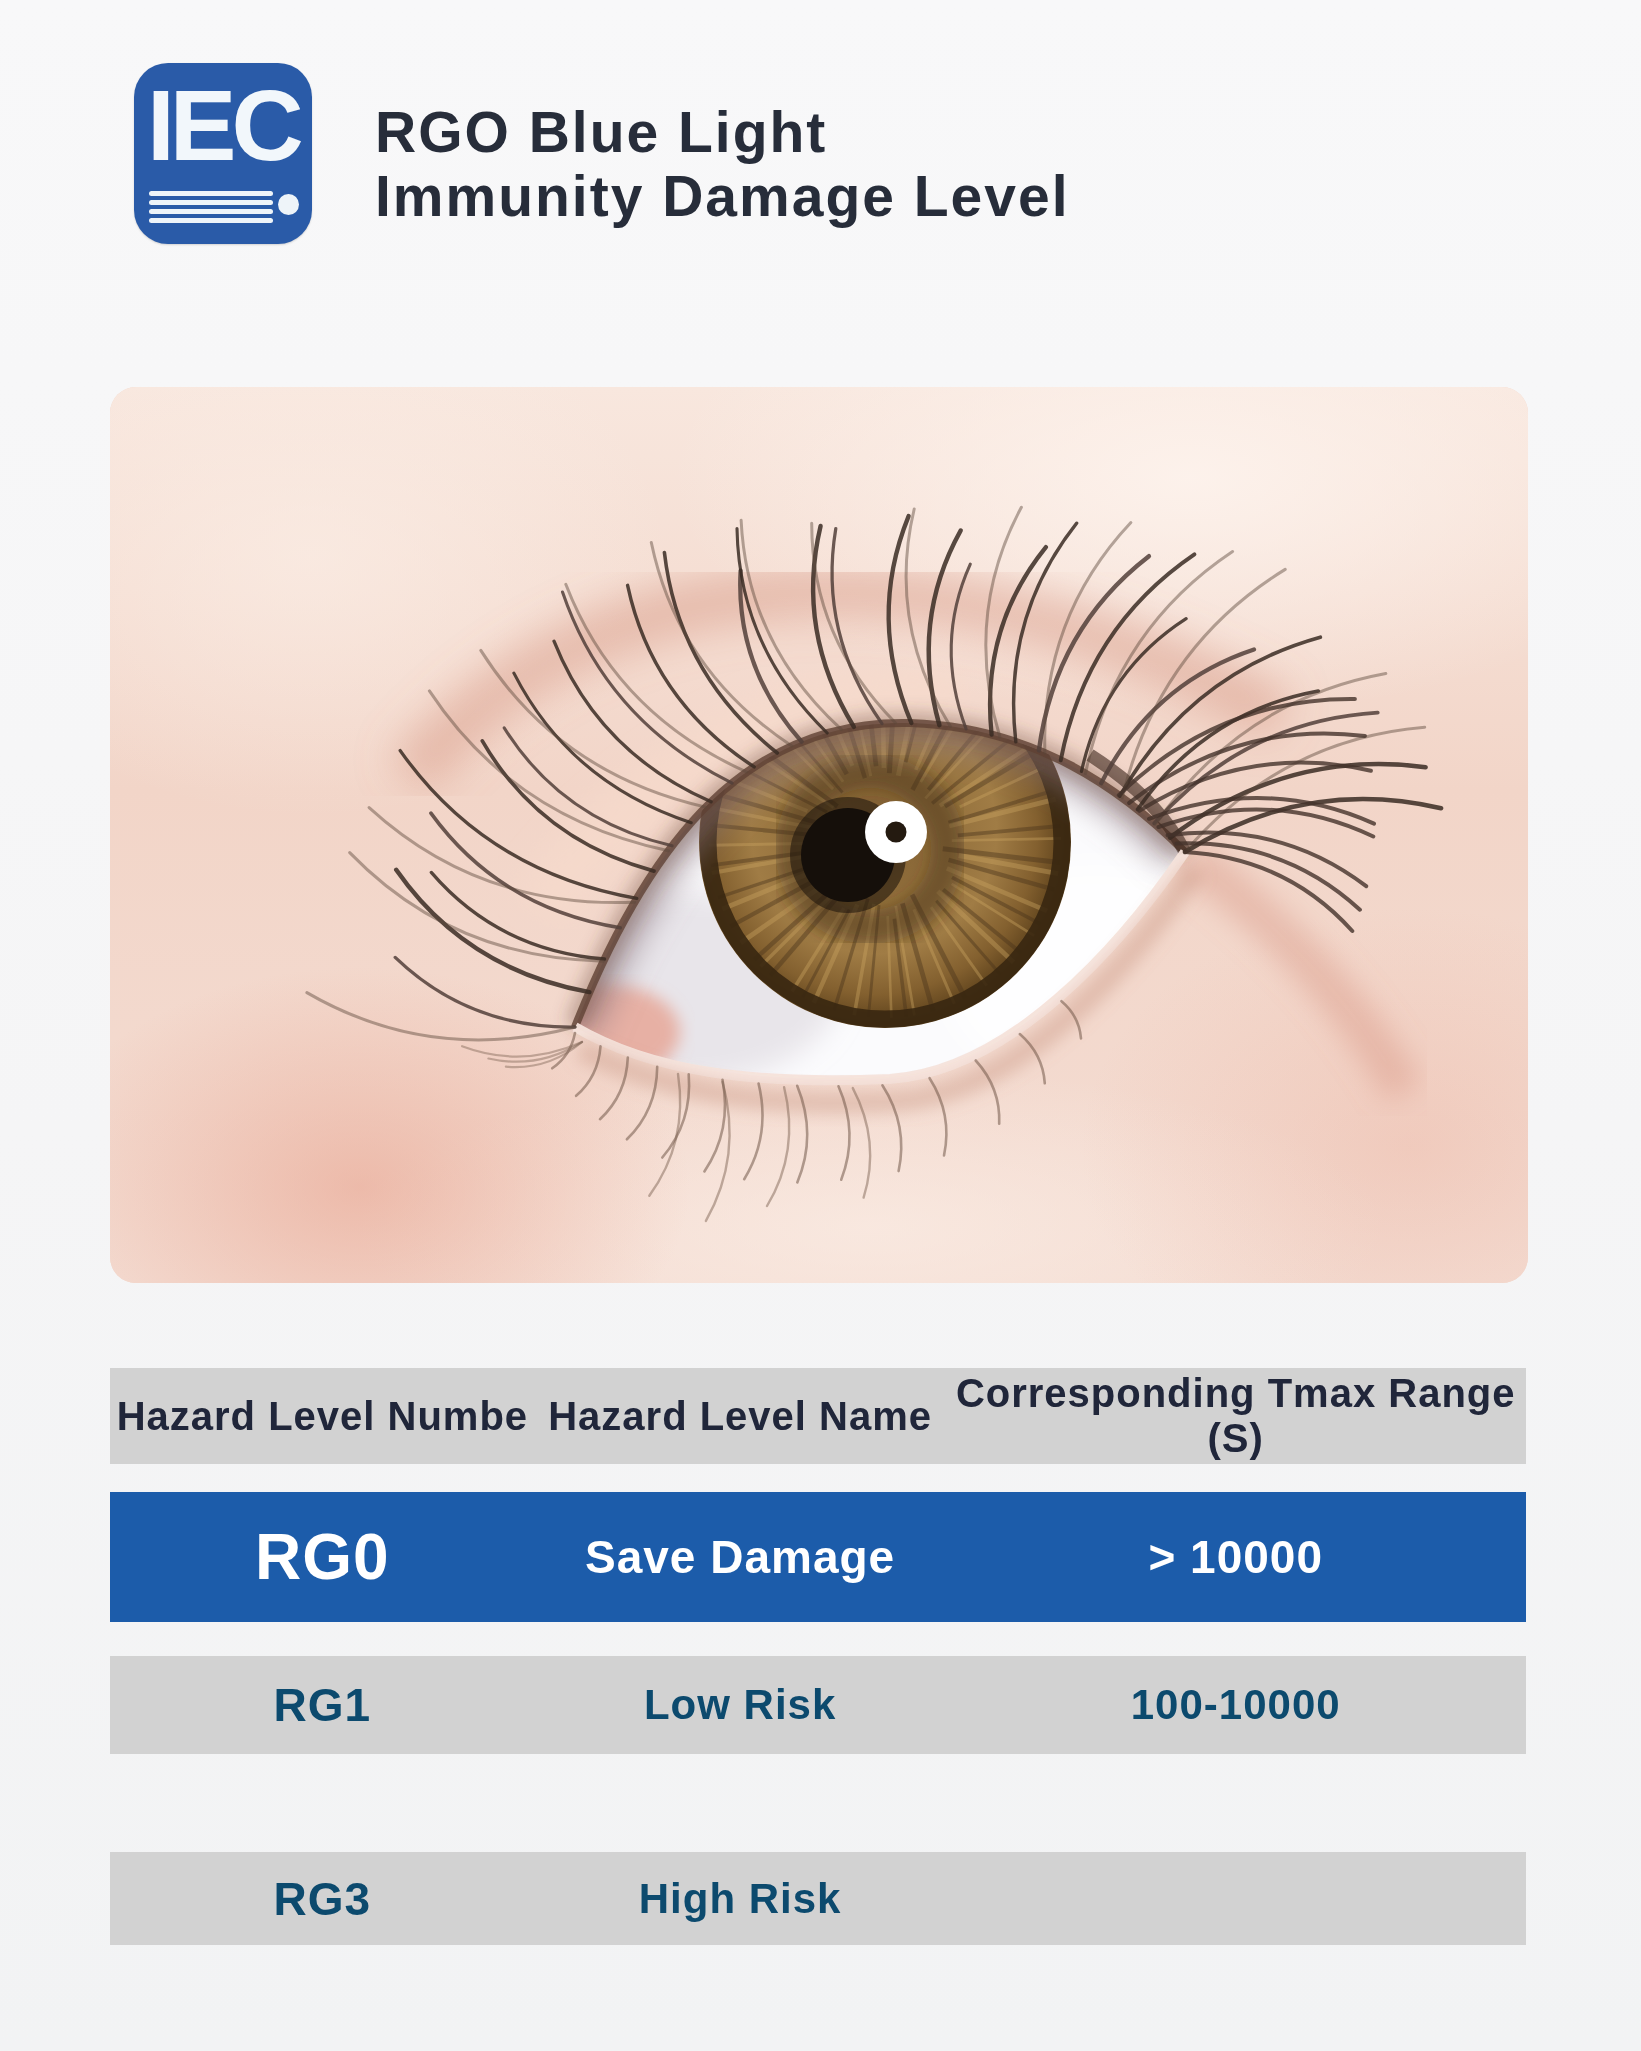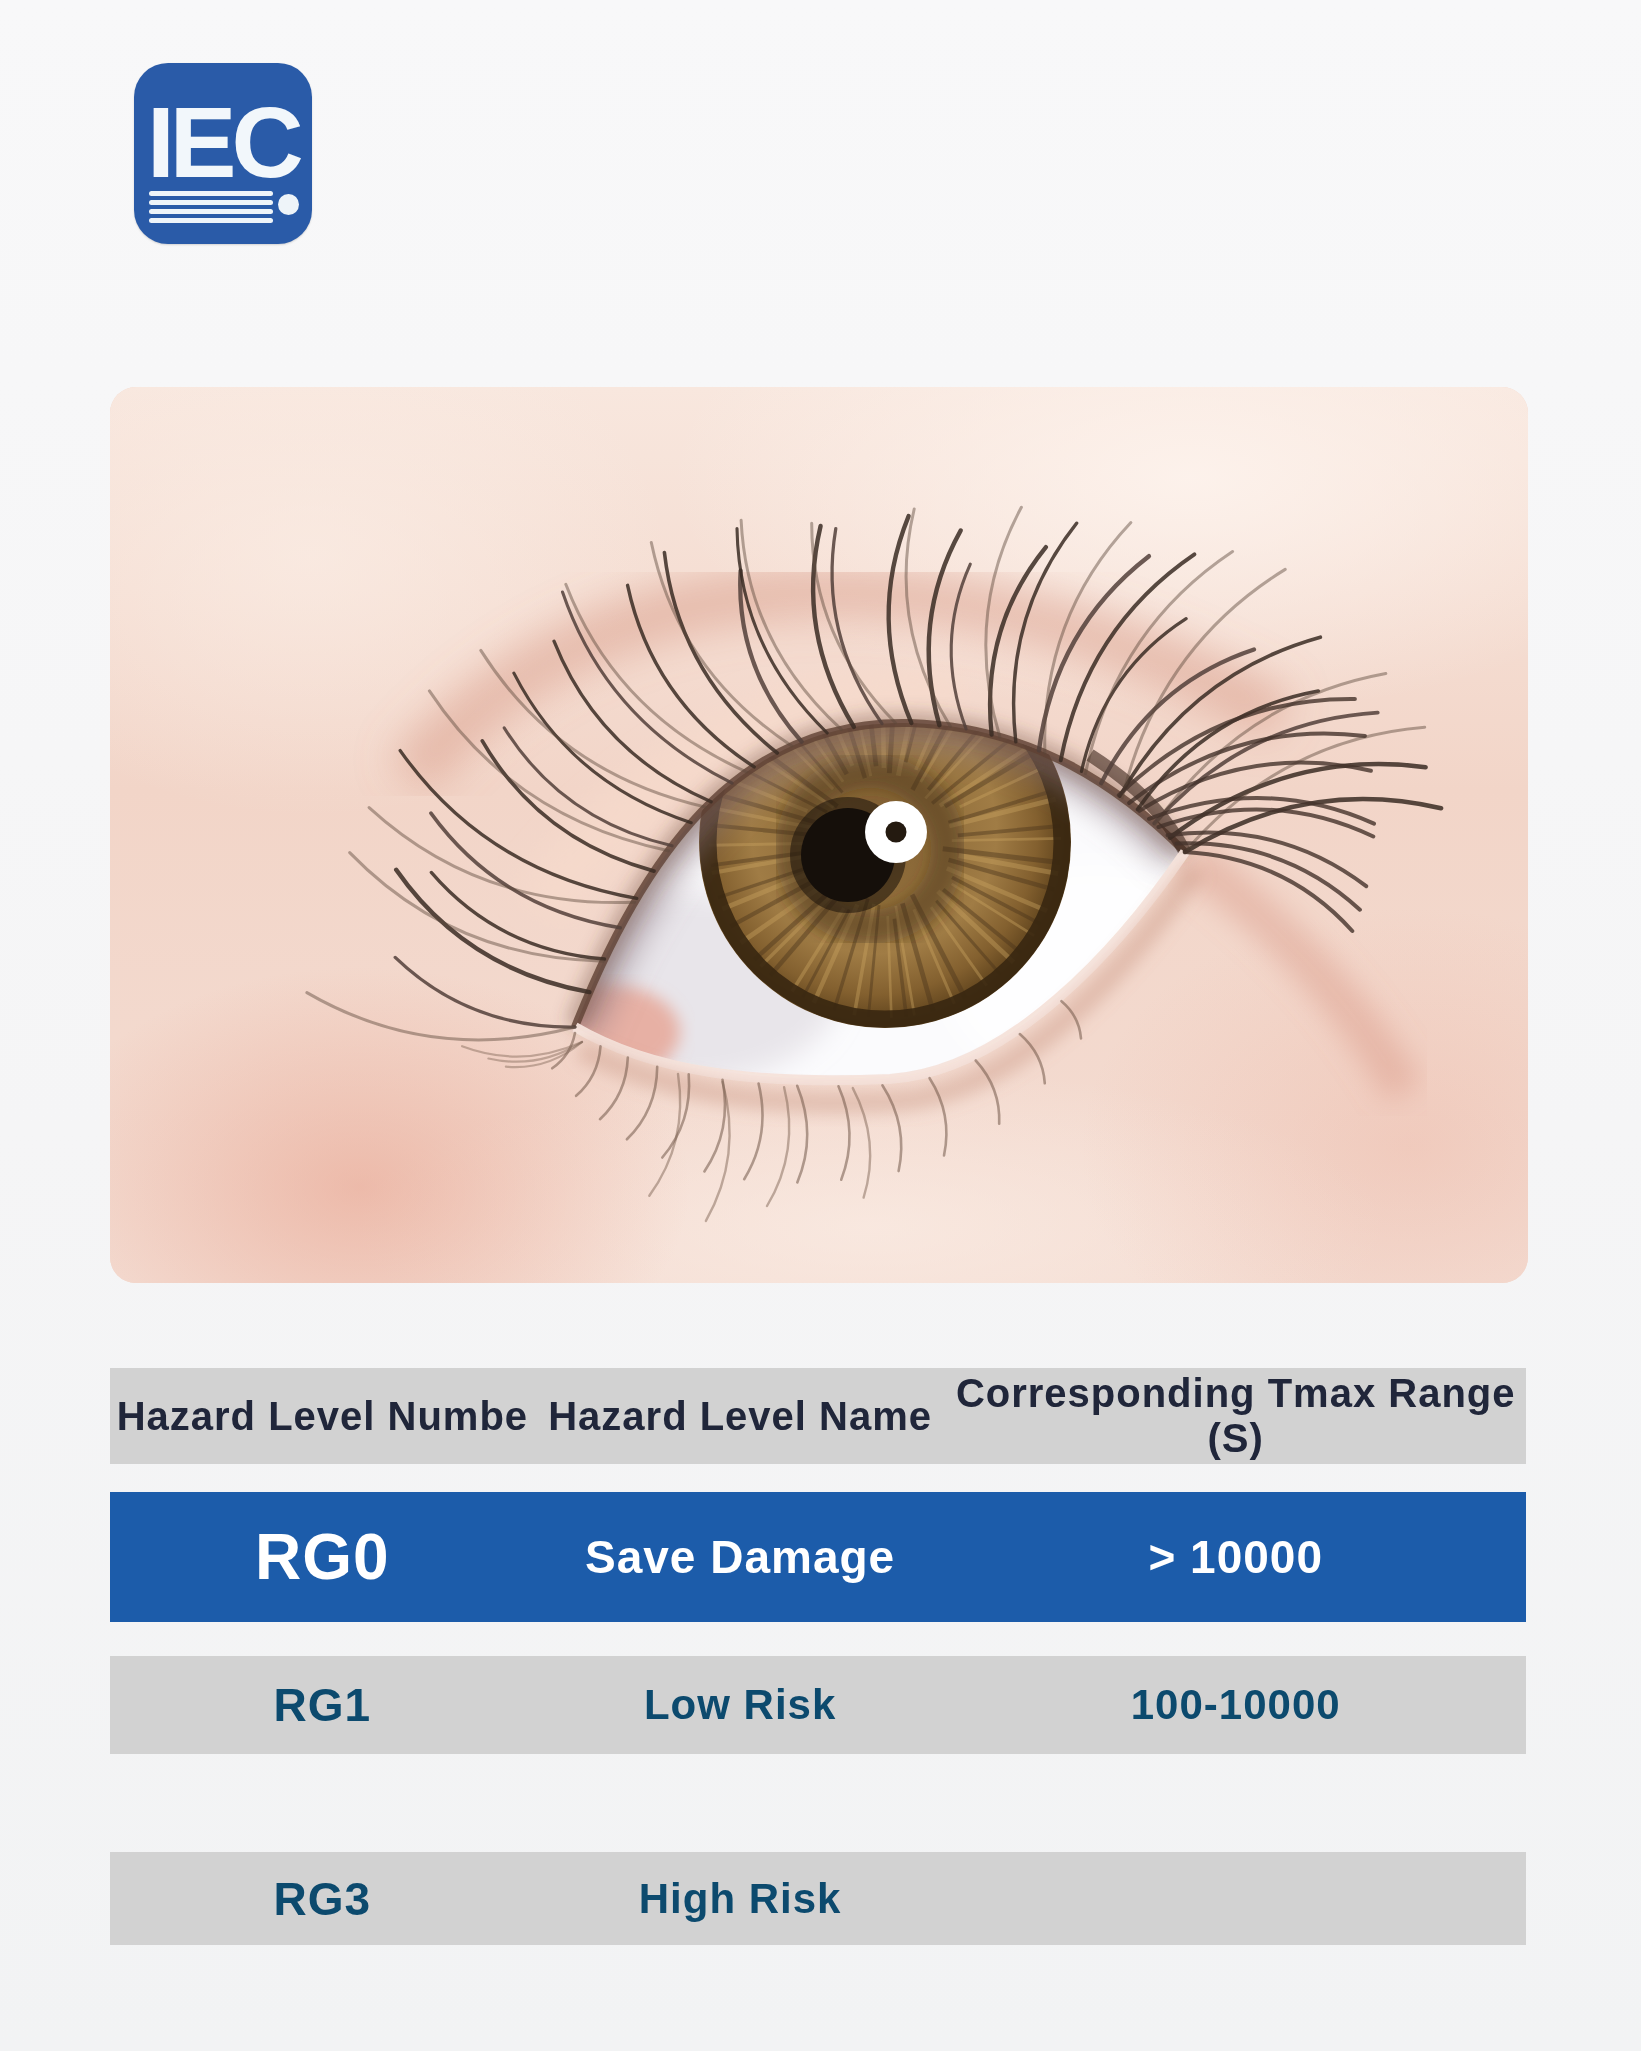--- a/index.html
+++ b/index.html
@@ -8,21 +8,21 @@
     background:linear-gradient(180deg,#f8f8f9 0%,#f5f5f6 55%,#f2f3f4 100%);
     font-family:"Liberation Sans","DejaVu Sans",sans-serif;
     color:#232a38;
   }
   
   .logo{
     position:absolute;left:134px;top:63px;width:178px;height:181px;
     background:#2a5ba8;border-radius:34px;box-shadow:0 1px 2px rgba(0,0,0,.15);
   }
   .logo-text{
-    position:absolute;left:13px;top:29px;width:152px;
+    position:absolute;left:13px;top:12px;width:152px;
     color:#f2f7fb;font-size:100px;font-weight:600;letter-spacing:-5px;line-height:1;
   }
   .logo-lines{position:absolute;left:15px;top:128px;width:124px;}
   .logo-lines .ln{height:5px;background:#eef4f9;border-radius:3px;margin-bottom:4px;}
   .logo-dot{position:absolute;left:144px;top:131px;width:21px;height:21px;border-radius:50%;background:#eef4f9;}
   .title{
     position:absolute;left:375px;top:100px;
     font-size:57px;line-height:64px;font-weight:600;letter-spacing:2px;color:#272d3a;
   }
   
@@ -53,20 +53,24 @@
 
   <div class="logo">
     <div class="logo-text">IEC</div>
     <div class="logo-lines">
       <div class="ln"></div>
         <div class="ln"></div>
         <div class="ln"></div>
         <div class="ln"></div>
     </div>
     <div class="logo-dot"></div>
+  </div>
+  <div class="title">
+    <div>RGO Blue Light</div>
+    <div>Immunity Damage Level</div>
   </div>
 
   <div class="hero">
     <svg id="eye" viewBox="0 0 1418 896" xmlns="http://www.w3.org/2000/svg">
       <defs>
         <linearGradient id="gSkin" x1="0" y1="0" x2="0" y2="1">
           <stop offset="0" stop-color="#f8e7de"></stop>
           <stop offset="0.45" stop-color="#f2d5c8"></stop>
           <stop offset="1" stop-color="#f4ddd3"></stop>
         </linearGradient>

